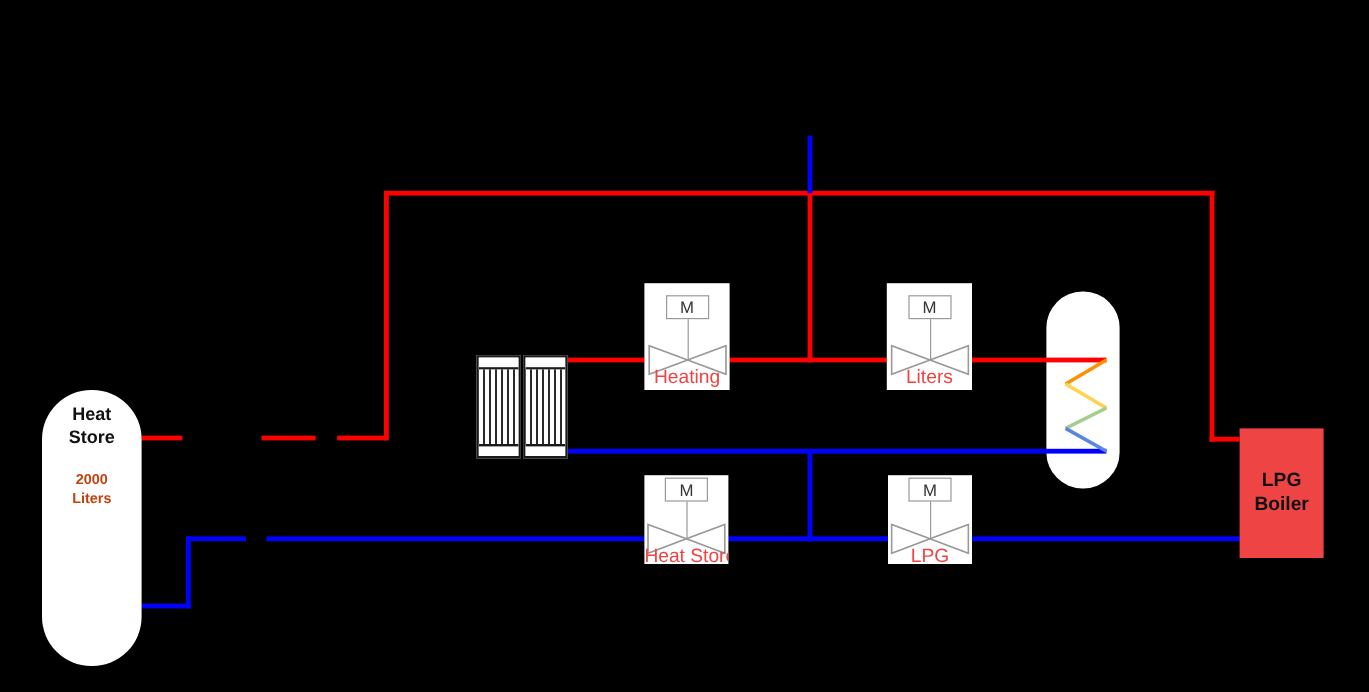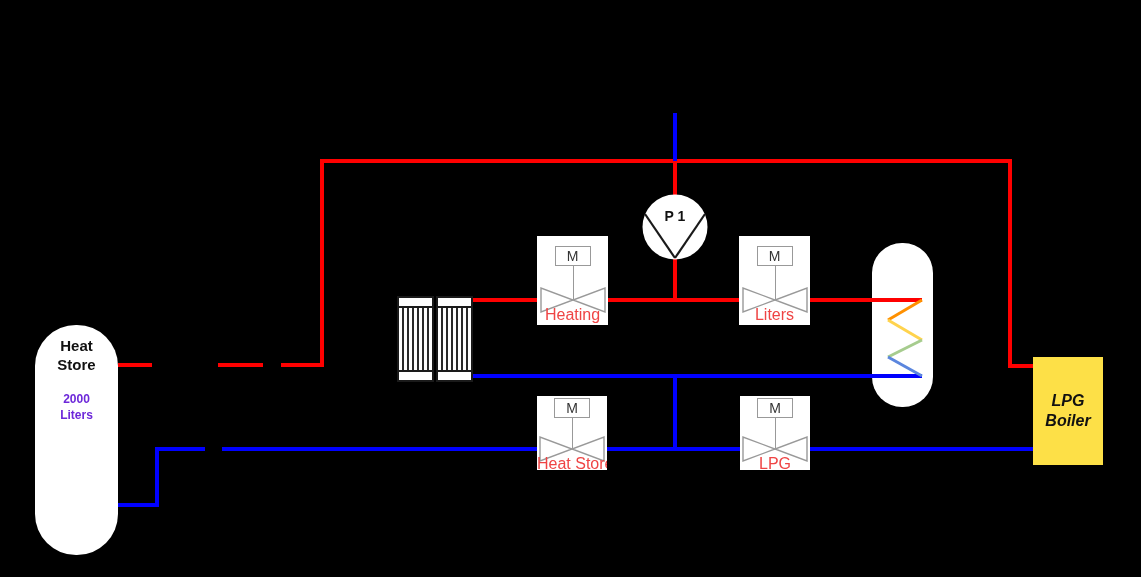--- a/index.html
+++ b/index.html
@@ -13,21 +13,21 @@
   .pipe.blue{background:#0000ff;}
   .h{height:4px;}
   .v{width:4px;}
   
   .tank{
     position:absolute;left:35px;top:325px;width:83px;height:230px;
     background:#fff;border-radius:41px;z-index:2;
     display:flex;flex-direction:column;align-items:center;text-align:center;
   }
   .tank .t-title{margin-top:11px;font-size:15px;line-height:19px;font-weight:bold;color:#111;width:58px;}
-  .tank .t-cap{margin-top:17px;font-size:12px;line-height:16px;font-weight:bold;color:#6d28d9;width:44px;}
+  .tank .t-cap{margin-top:17px;font-size:12px;line-height:16px;font-weight:bold;color:#c2410c;width:44px;}
   
   .pump{position:absolute;width:66px;height:66px;z-index:3;}
   .pump svg{position:absolute;left:0;top:0;}
   .pump .plabel{
     position:absolute;width:100%;text-align:center;
     font-size:14px;font-weight:bold;color:#111;white-space:nowrap;
   }
   
   .valve{position:absolute;background:#fff;overflow:hidden;z-index:2;}
   .valve .mbox{
@@ -47,22 +47,22 @@
   .rpanel{width:37px;height:86px;background:#fff;border:2px solid #1a1a1a;box-sizing:border-box;display:flex;flex-direction:column;}
   .rpanel + .rpanel{margin-left:2px;}
   .rhead{height:8px;border-bottom:2px solid #1a1a1a;background:#fff;}
   .rfins{flex:1;background:repeating-linear-gradient(90deg,#fff 0 3.5px,#2a2a2a 3.5px 5px);}
   .rfoot{height:8px;border-top:2px solid #1a1a1a;background:#fff;}
   
   .hx{position:absolute;left:872px;top:243px;width:61px;height:164px;background:#fff;border-radius:30px;z-index:0;}
   .coil{position:absolute;left:872px;top:290px;z-index:1;}
   
   .boiler{
-    position:absolute;left:1033px;top:357px;width:70px;height:108px;background:#fde047;z-index:2;
-    display:flex;align-items:center;justify-content:center;text-align:center;font-style:italic;
+    position:absolute;left:1033px;top:357px;width:70px;height:108px;background:#ef4444;z-index:2;
+    display:flex;align-items:center;justify-content:center;text-align:center;
   }
   .boiler .blabel{font-size:16px;line-height:20px;font-weight:bold;color:#111;width:52px;}
 </style>
 </head>
 <body>
 
 <div id="canvas">
 
   <div class="pipe red h" style="left:118px;top:363px;width:34px;"></div>
   <div class="pipe red h" style="left:218px;top:363px;width:45px;"></div>
@@ -82,28 +82,20 @@
   <div class="pipe blue h" style="left:157px;top:447px;width:48px;"></div>
   <div class="pipe blue h" style="left:222px;top:447px;width:811px;"></div>
   <div class="pipe blue v" style="left:155px;top:447px;height:60px;"></div>
   <div class="pipe blue h" style="left:118px;top:503px;width:41px;"></div>
 
   <div class="tank">
     <div class="t-title">Heat Store</div>
     <div class="t-cap">2000 Liters</div>
   </div>
 
-  <div class="pump" style="left:642px;top:194px;">
-    <svg width="66" height="66" viewBox="0 0 66 66">
-      <circle cx="33" cy="33" r="32.5" fill="#ffffff"></circle>
-      <line x1="3" y1="20" x2="33" y2="64" stroke="#1a1a1a" stroke-width="2.2"></line>
-      <line x1="63" y1="20" x2="33" y2="64" stroke="#1a1a1a" stroke-width="2.2"></line>
-    </svg>
-    <div class="plabel" style="top:14px;">P 1</div>
-  </div>
 
 
 
   <div class="radiator">
     <div class="rpanel">
       <div class="rhead"></div>
       <div class="rfins"></div>
       <div class="rfoot"></div>
     </div>
     <div class="rpanel">

